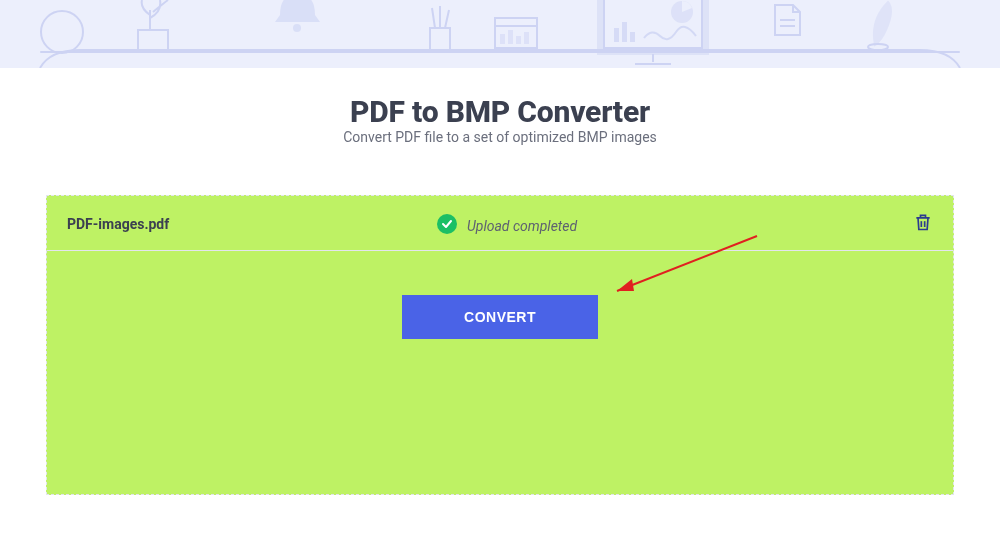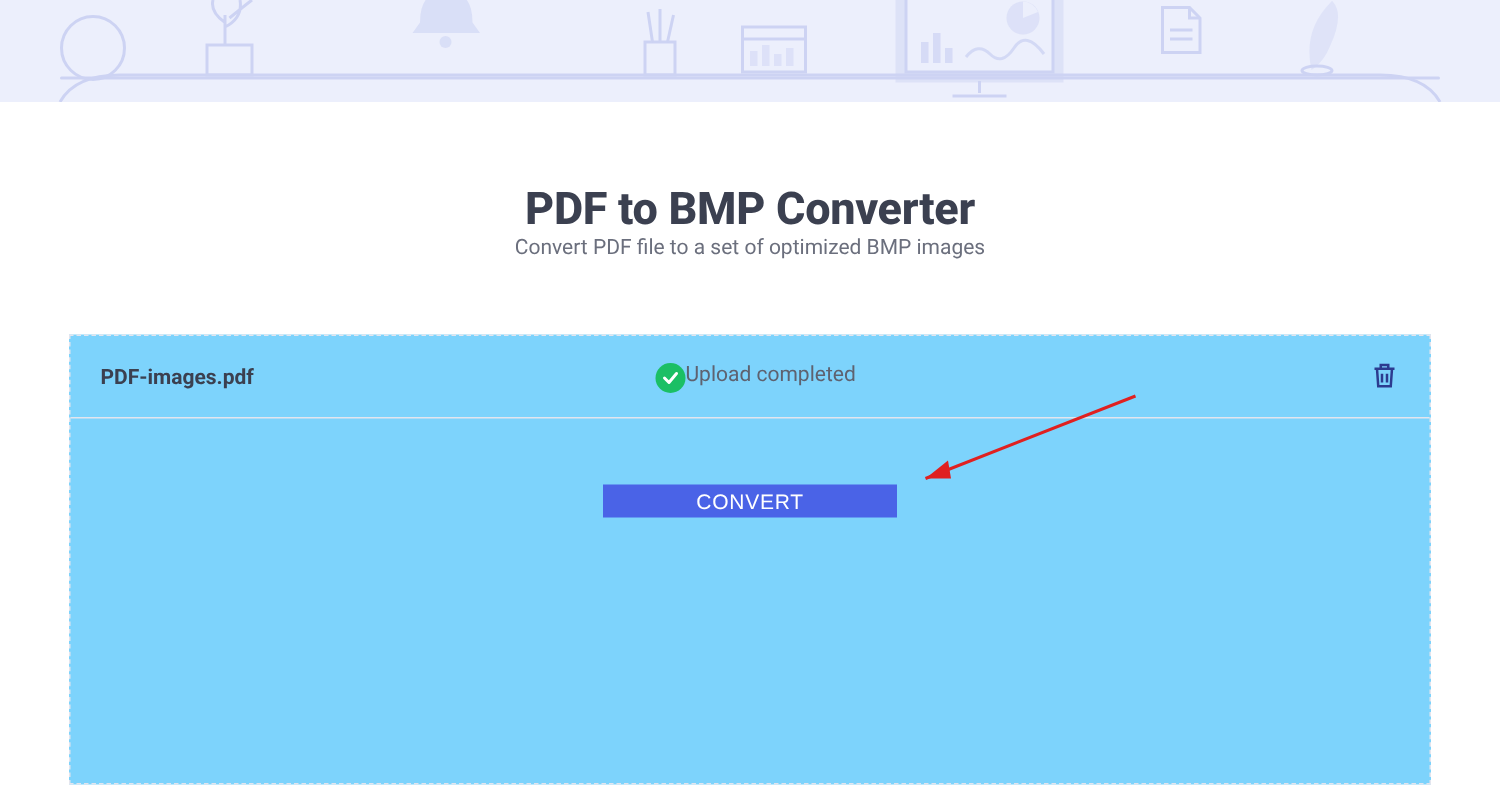--- a/index.html
+++ b/index.html
@@ -41,55 +41,57 @@
       top: 0;
       left: 0;
       right: 0;
       height: 100%;
       display: flex;
       justify-content: space-around;
       align-items: flex-start;
     }
     .heading-wrap {
       text-align: center;
-      padding-top: 54px;
+      padding-top: 26px;
     }
     .heading {
       font-size: 30px;
       font-weight: 800;
       color: #3b4050;
       letter-spacing: -0.2px;
     }
     .subheading {
       font-size: 14px;
       color: #6b6f7d;
     }
     .panel {
       margin: 50px 46px 0 46px;
       border: 1px dashed #e3e5ee;
-      background: #7dd3fc;
+      background: #bef264;
       padding: 0;
       min-height: 300px;
     }
     .file-row {
       display: flex;
       align-items: center;
       padding: 18px 20px 16px 20px;
       border-bottom: 1px solid #e3e5ee;
       position: relative;
     }
     .file-name {
       font-size: 14px;
       font-weight: 700;
       color: #3b4050;
       flex: 0 0 370px;
     }
     .status-wrap {
       display: flex;
-      align-items: flex-start;
+      align-items: flex-end;
+      gap: 10px;
+      font-style: italic;
     }
     .check-circle {
       width: 20px; height: 20px;
       border-radius: 50%;
       background: #1bbf65;
       display: inline-flex;
       align-items: center;
       justify-content: center;
     }
     .check-circle svg { width: 12px; height: 12px; }
@@ -117,25 +119,25 @@
     }
     .convert-wrap {
       text-align: center;
       padding-top: 44px;
       position: relative;
     }
     .convert-btn {
       display: inline-block;
       background: #4a63e7;
       color: #fff;
-      font-weight: 400;
+      font-weight: 700;
       font-size: 14px;
       letter-spacing: 0.5px;
       border: none;
-      padding: 3px 62px;
+      padding: 14px 62px;
       cursor: pointer;
     }
     .arrow-annot {
       position: absolute;
       pointer-events: none;
     }
   </style>
 </head>
 <body>
 

